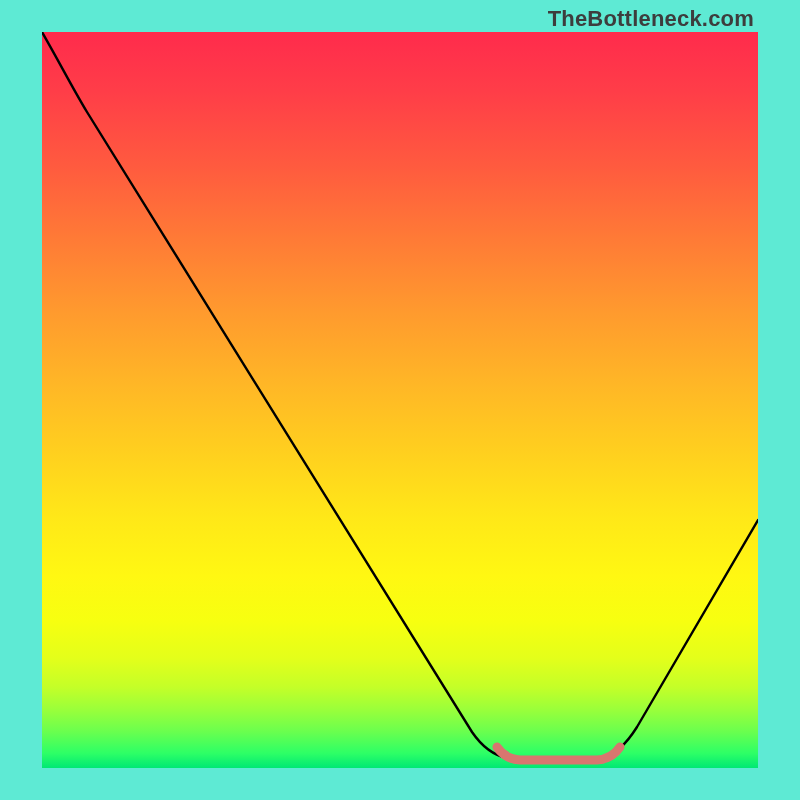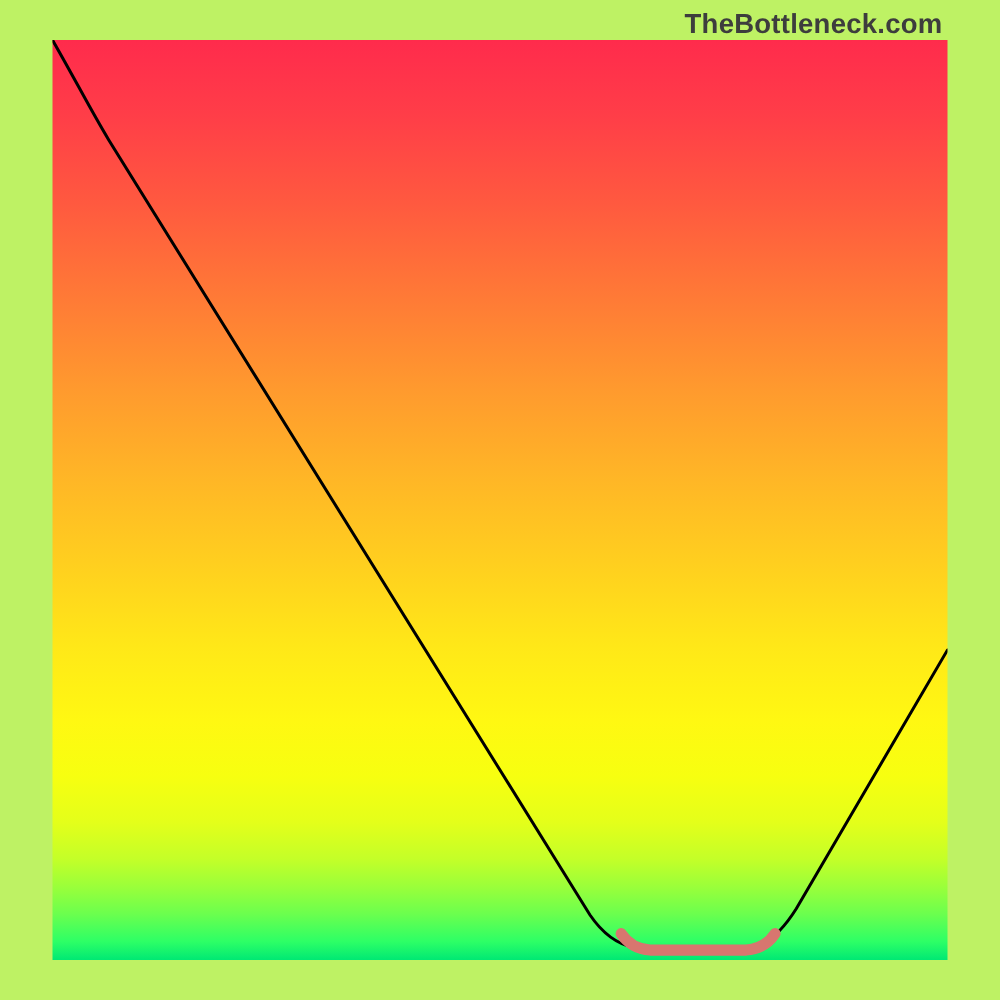--- a/index.html
+++ b/index.html
@@ -9,21 +9,21 @@
     height: 800px;
     background: #000;
     overflow: hidden;
   }
   .frame {
     position: absolute;
     left: 0;
     top: 0;
     width: 800px;
     height: 800px;
-    background: #bef264;
+    background: #5eead4;
   }
   .plot {
     position: absolute;
     left: 42px;
     top: 32px;
     width: 716px;
     height: 736px;
     background: linear-gradient(
       to bottom,
       #ff2b4c 0%,

